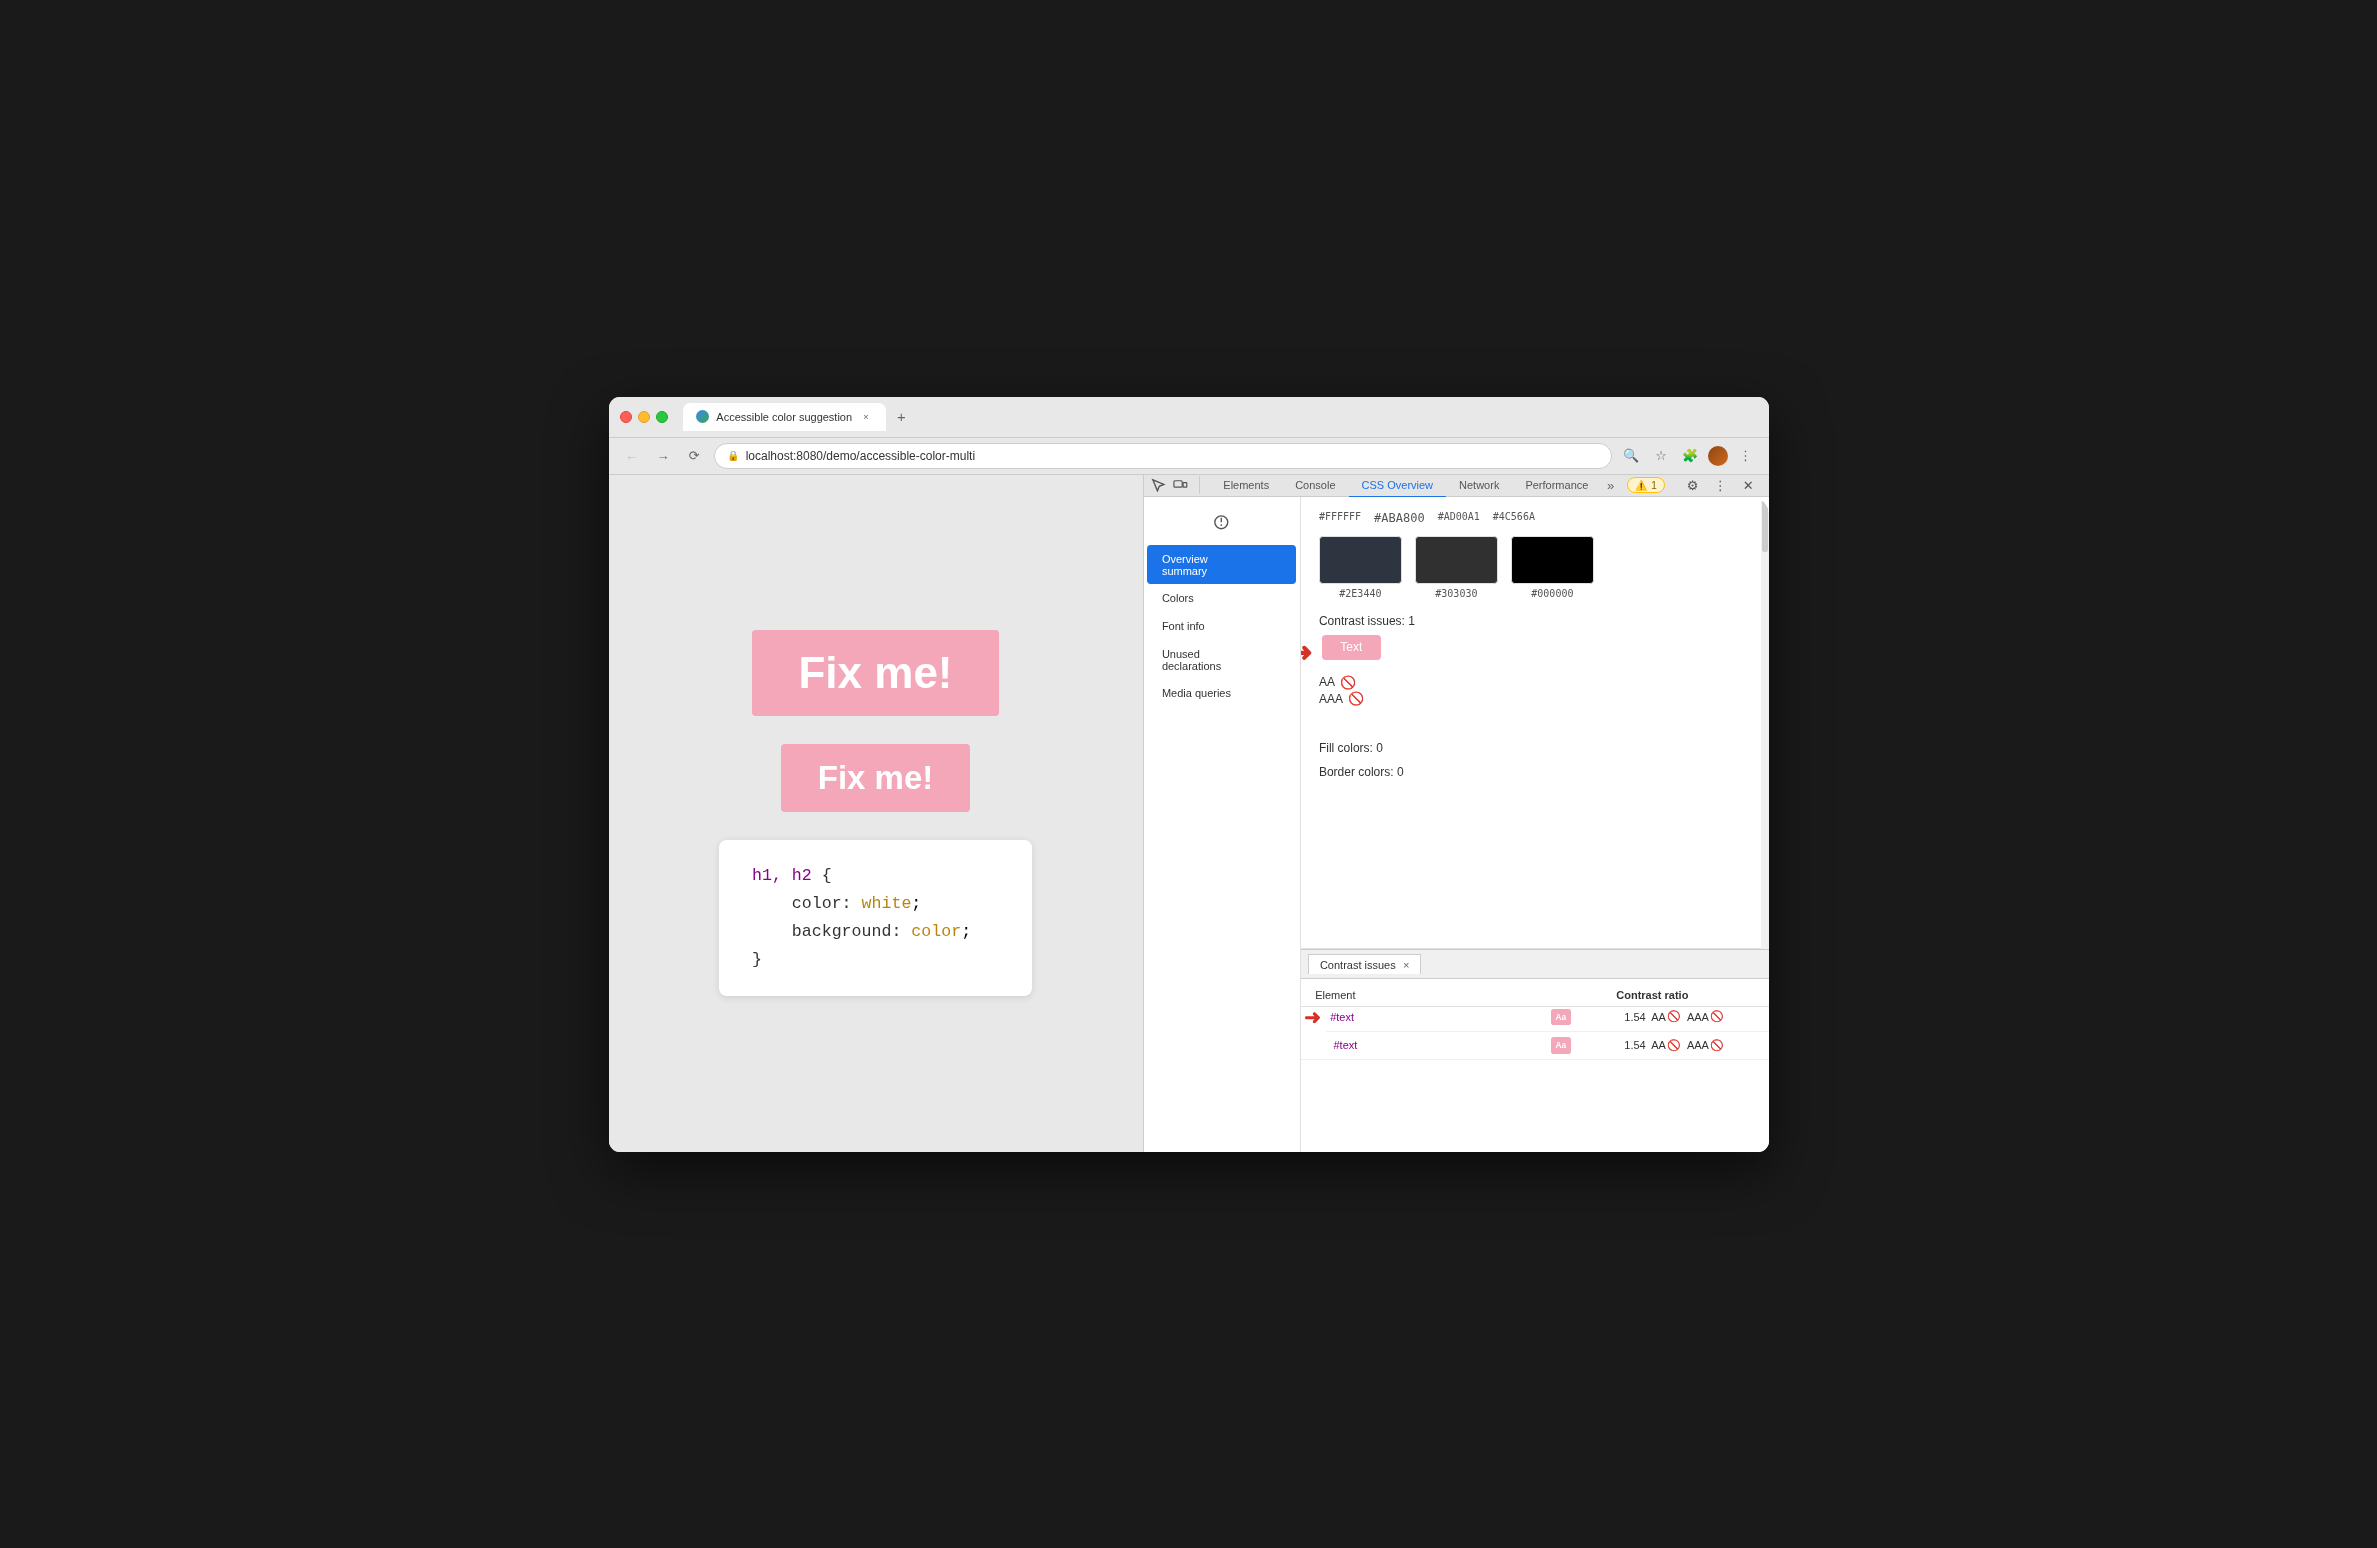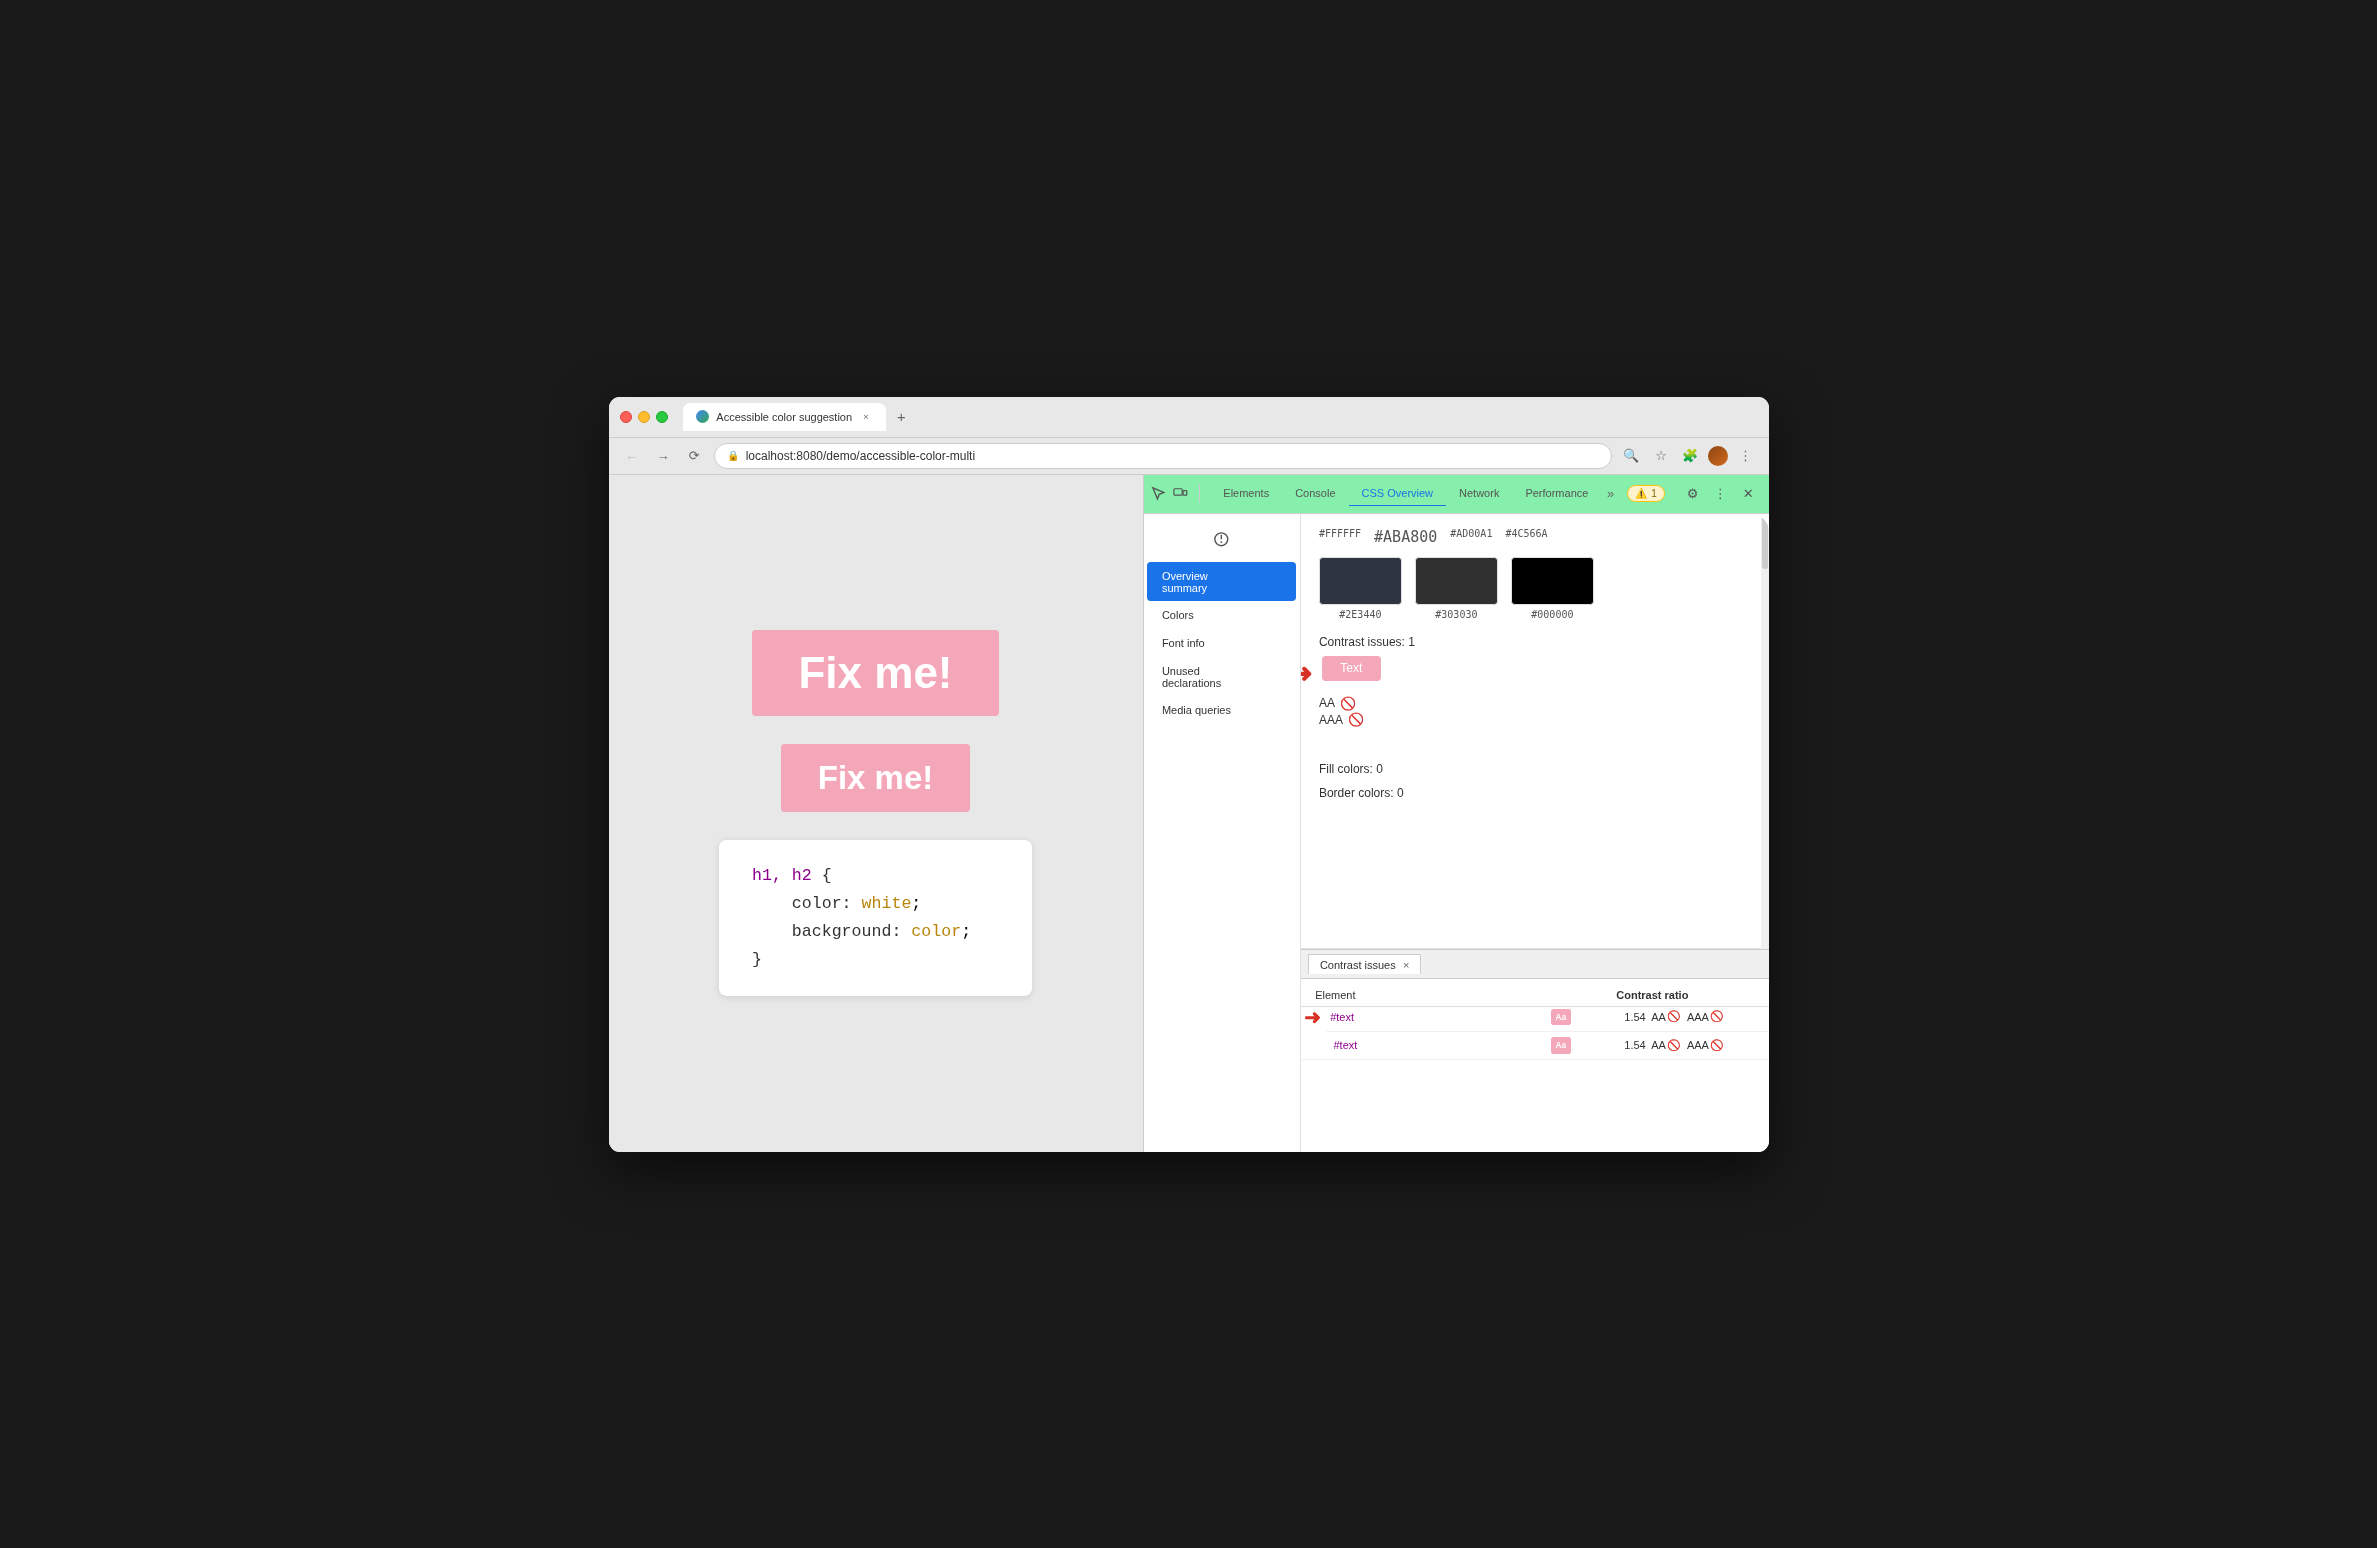--- a/index.html
+++ b/index.html
@@ -216,22 +216,22 @@
     .devtools-panel {
       width: 626px;
       background: white;
       border-left: 0.9px solid #ccc;
       display: flex;
       flex-direction: column;
       flex-shrink: 0;
     }
     
     .devtools-toolbar {
-      height: 39px;
-      background: #86efac;
+      height: 22px;
+      background: #e5e5e5;
       border-bottom: 0.9px solid #ccc;
       display: flex;
       align-items: center;
       padding: 0 7.4px;
       gap: 7px;
       flex-shrink: 0;
     }
     .dt-icon-btn {
       width: 26px;
       height: 26px;
@@ -631,21 +631,21 @@
         </div>
 
         <div class="dt-main-pane" style="position:relative;border-radius:18px;">
           <div class="dt-colors-section">
 
             <div style="display:flex;gap:13px;margin-bottom:11px;">
               <div class="color-swatch-group">
                 <div style="color:#555;font-size:10px;font-family:monospace;">#FFFFFF</div>
               </div>
               <div class="color-swatch-group">
-                <div style="color:#555;font-size:15px;font-family:monospace;text-align:center;">#ABA800</div>
+                <div style="color:#555;font-size:12px;font-family:monospace;text-align:center;">#ABA800</div>
               </div>
               <div class="color-swatch-group">
                 <div style="color:#555;font-size:10px;font-family:monospace;">#AD00A1</div>
               </div>
               <div class="color-swatch-group">
                 <div style="color:#555;font-size:10px;font-family:monospace;">#4C566A</div>
               </div>
             </div>
 
             <div style="display:flex;gap:13px;margin-bottom:14.7px;">

